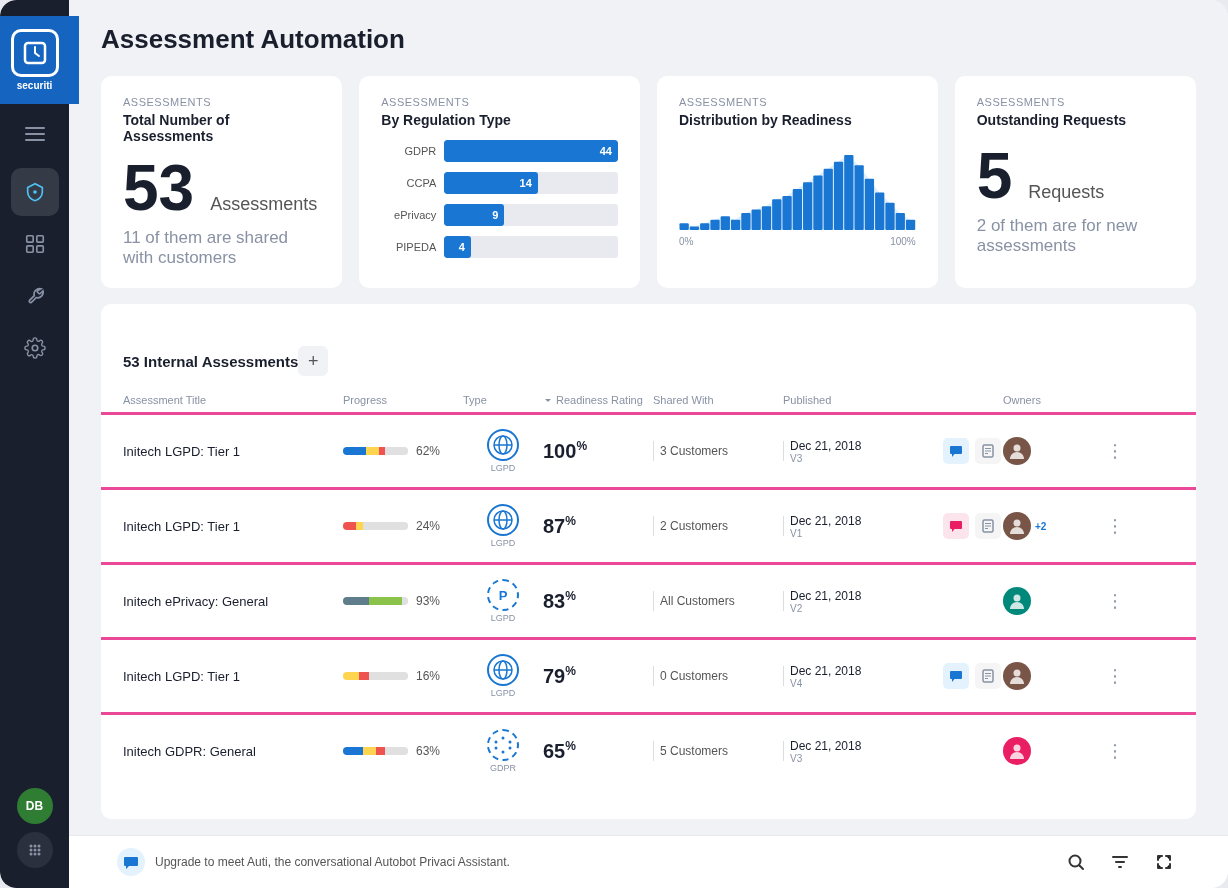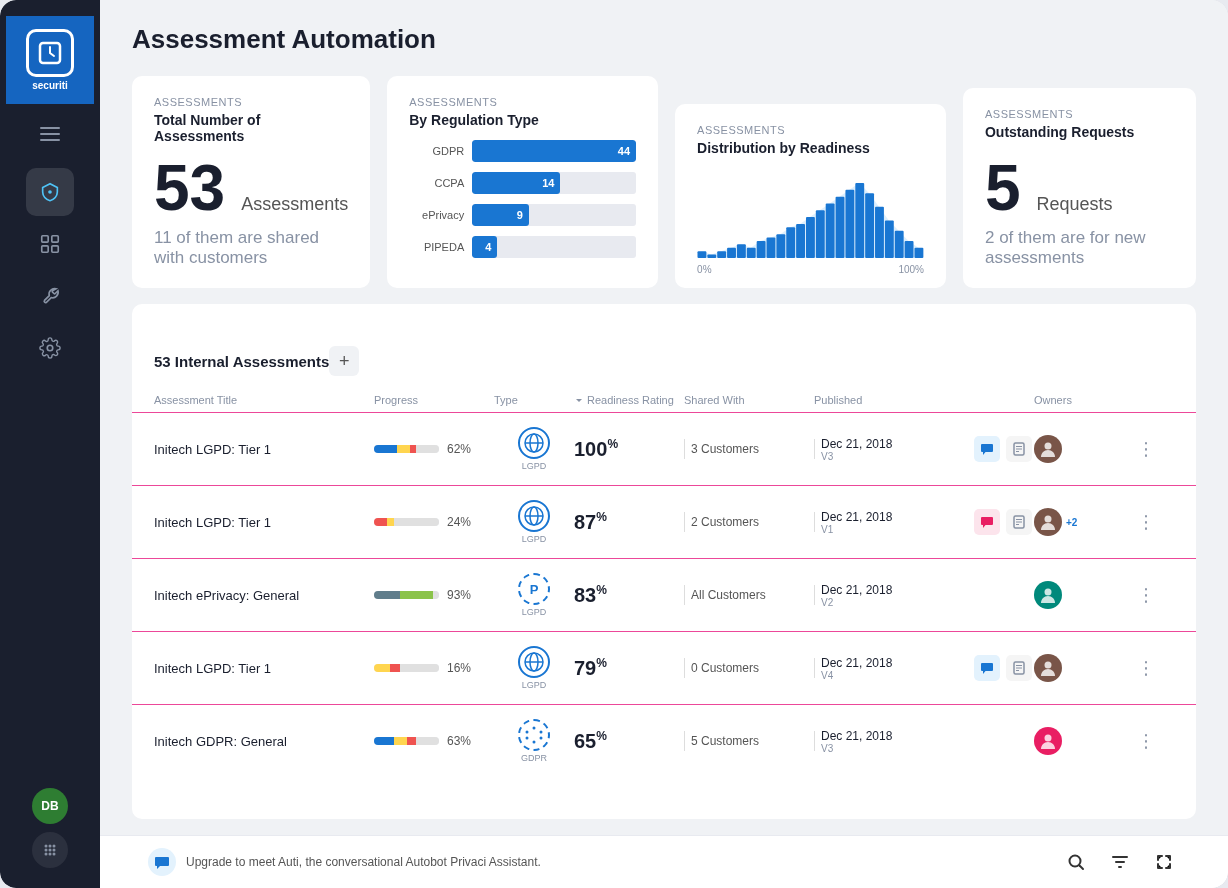--- a/index.html
+++ b/index.html
@@ -1,21 +1,21 @@
 <!DOCTYPE html>
 <html><head>
   <meta charset="utf-8">
   <style>
     * { box-sizing: border-box; margin: 0; padding: 0; }
     body { font-family: -apple-system, BlinkMacSystemFont, 'Segoe UI', sans-serif; background: #e8eaf0; width: 1228px; height: 888px; overflow: hidden; border-radius: 16px; }
 
     .app-container { display: flex; width: 1228px; height: 888px; border-radius: 16px; overflow: hidden; box-shadow: 0 8px 40px rgba(0,0,0,0.25); }
 
     
-    .sidebar { width: 100px; background: #1a1f2e; display: flex; flex-direction: column; align-items: center; padding: 0; position: relative; }
+    .sidebar { width: 69px; background: #1a1f2e; display: flex; flex-direction: column; align-items: center; padding: 0; position: relative; }
     .sidebar-logo { width: 88px; height: 88px; background: #1565c0; display: flex; align-items: center; justify-content: center; }
     .logo-inner { width: 48px; height: 48px; border: 3px solid white; border-radius: 10px; display: flex; align-items: center; justify-content: center; }
     .logo-inner svg { width: 28px; height: 28px; }
     .sidebar-logo-wrap { display: flex; flex-direction: column; align-items: center; padding: 16px 0 8px; }
     .hamburger-btn { width: 88px; height: 44px; display: flex; align-items: center; justify-content: center; cursor: pointer; }
     .hamburger-icon { display: flex; flex-direction: column; gap: 4px; }
     .hamburger-icon span { width: 20px; height: 2px; background: #8892a4; border-radius: 2px; }
     .sidebar-nav { display: flex; flex-direction: column; align-items: center; gap: 4px; padding: 12px 0; flex: 1; }
     .nav-item { width: 48px; height: 48px; border-radius: 10px; display: flex; align-items: center; justify-content: center; cursor: pointer; }
     .nav-item.active { background: rgba(255,255,255,0.12); }
@@ -26,21 +26,21 @@
     .dots-btn { width: 36px; height: 36px; border-radius: 50%; background: rgba(255,255,255,0.08); display: flex; align-items: center; justify-content: center; cursor: pointer; }
 
     
     .main-content { flex: 1; display: flex; flex-direction: column; background: #f0f2f5; overflow: hidden; }
 
     
     .main-header { background: #f0f2f5; padding: 24px 32px 16px; }
     .main-header h1 { font-size: 26px; font-weight: 600; color: #1a1f2e; }
 
     
-    .stats-row { display: flex; gap: 17px; padding: 5px 32px 16px; align-items: flex-end; }
+    .stats-row { display: flex; gap: 17px; padding: 5px 32px 16px; }
     .stat-card { background: white; border-radius: 10px; padding: 20px 22px; flex: 1; min-height: 180px; }
     .stat-label { font-size: 11px; color: #8892a4; text-transform: uppercase; letter-spacing: 0.5px; margin-bottom: 4px; }
     .stat-title { font-size: 14px; font-weight: 600; color: #1a1f2e; margin-bottom: 12px; }
     .stat-big { font-size: 64px; font-weight: 700; color: #1a1f2e; line-height: 1; }
     .stat-big-unit { font-size: 18px; color: #555; font-weight: 400; margin-left: 8px; }
     .stat-sub { font-size: 17px; color: #8892a4; margin-top: 8px; }
     .stat-big-row { display: flex; align-items: baseline; gap: 8px; }
 
     
     .bar-chart-card { background: white; border-radius: 10px; padding: 20px 22px; flex: 1.2; }
@@ -58,21 +58,21 @@
 
     
     .table-section { flex: 1; margin: 0 32px 16px; background: white; border-radius: 10px; overflow: hidden; display: flex; flex-direction: column; }
     .table-header { display: flex; align-items: center; justify-content: flex-start; padding: 18px 22px 12px; margin-top: 24px; }
     .table-title { font-size: 15px; font-weight: 600; color: #1a1f2e; }
     .add-btn { width: 30px; height: 30px; background: #f0f2f5; border-radius: 6px; display: flex; align-items: center; justify-content: center; cursor: pointer; font-size: 18px; color: #555; }
     .table-cols { display: grid; grid-template-columns: 220px 120px 80px 110px 130px 160px 60px 100px 40px; padding: 6px 22px; }
     .col-header { font-size: 11px; color: #8892a4; font-weight: 500; }
     .col-header.sortable { display: flex; align-items: center; gap: 3px; cursor: pointer; }
     .table-body { flex: 1; overflow-y: auto; }
-    .table-row { display: grid; grid-template-columns: 220px 120px 80px 110px 130px 160px 60px 100px 40px; padding: 14px 22px; border-top: 1px solid #ec4899; align-items: center; }
+    .table-row { display: grid; grid-template-columns: 220px 120px 80px 110px 130px 160px 60px 100px 40px; padding: 14px 22px; border-top: 3px solid #ec4899; align-items: center; }
 
     .progress-bar-wrap { display: flex; align-items: center; gap: 8px; }
     .progress-bar-track { width: 65px; height: 8px; background: #e8eaf0; border-radius: 4px; overflow: hidden; display: flex; }
     .progress-seg { height: 100%; }
     .progress-pct { font-size: 12px; color: #555; }
 
     .type-badge { display: flex; flex-direction: column; align-items: center; gap: 2px; }
     .type-icon { width: 32px; height: 32px; border-radius: 50%; border: 2px solid #1976d2; display: flex; align-items: center; justify-content: center; font-size: 13px; font-weight: 700; color: #1976d2; }
     .type-icon.gdpr-circle { border-color: #1976d2; color: #1976d2; }
     .type-icon.p-circle { border: 2px dashed #1976d2; }

